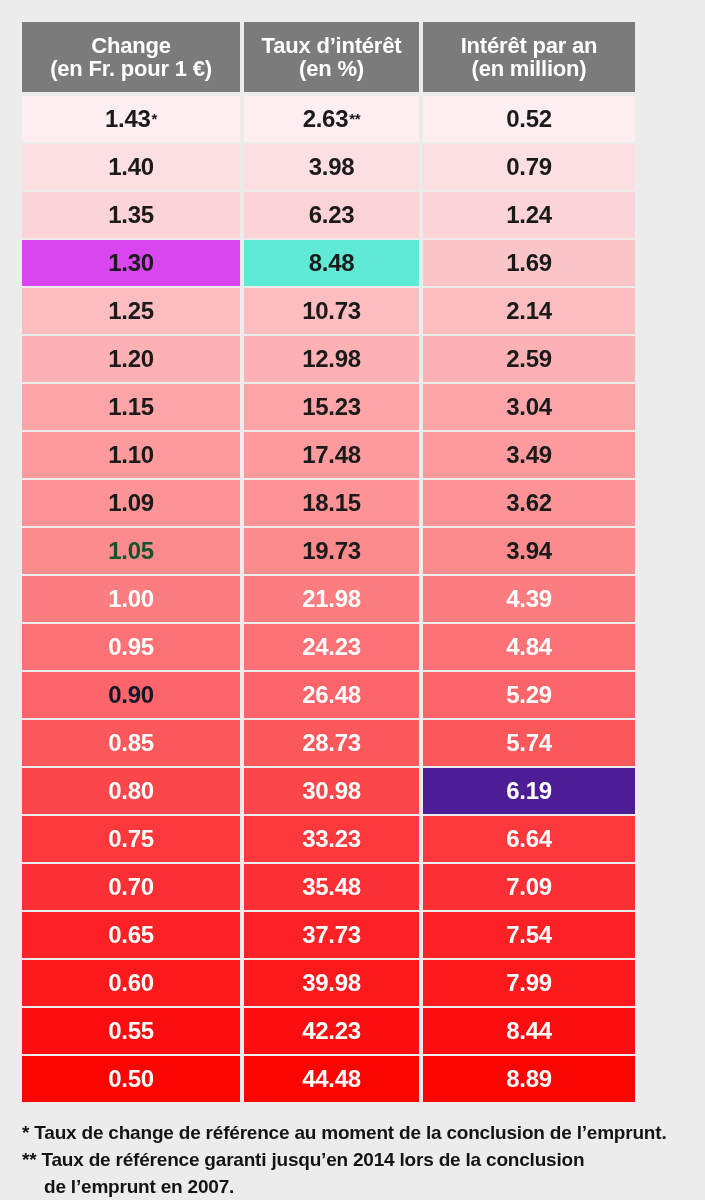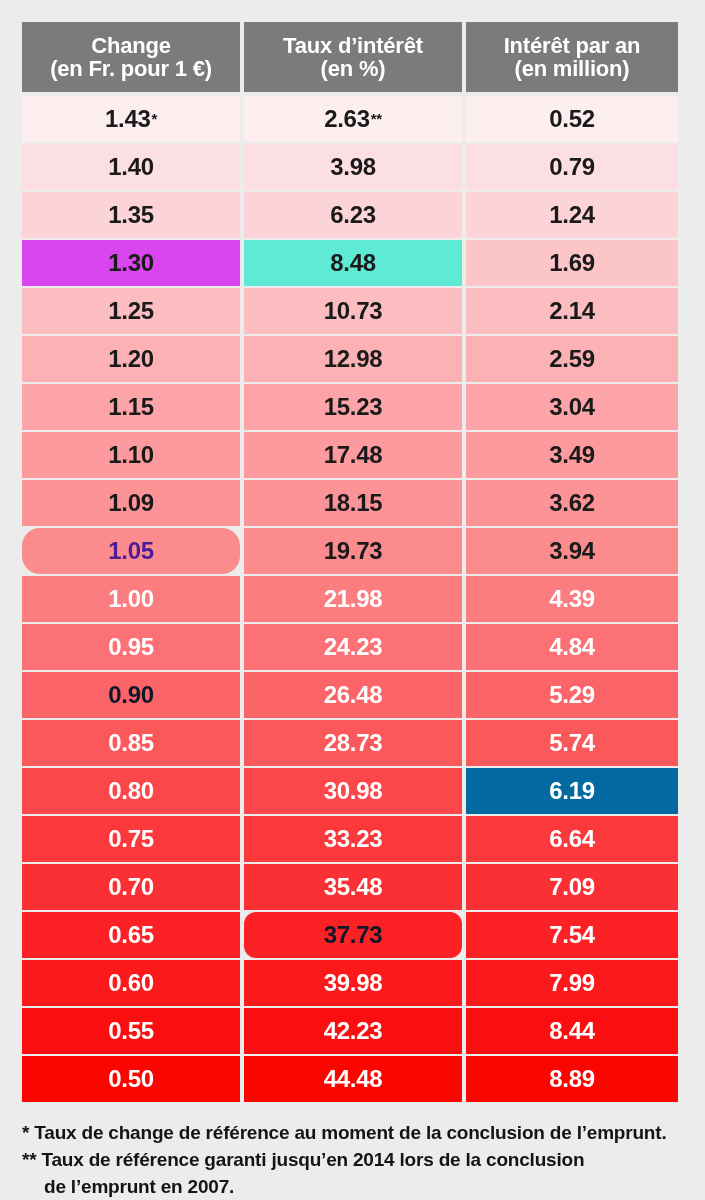--- a/index.html
+++ b/index.html
@@ -40,21 +40,21 @@
   .cell {
     box-sizing: border-box;
     display: flex;
     align-items: center;
     justify-content: center;
     text-align: center;
   }
 
   
   .col-0 { width: 218px; }
-  .col-1 { width: 218px; }
+  .col-1 { width: 175px; }
   .col-2 { width: 212px; }
 
   
   .header-row .cell {
     background: #7b7b7b;
     color: #ffffff;
     height: 70px;
     flex-direction: column;
     line-height: 1.06;
     padding: 4px 2px;
@@ -161,21 +161,21 @@
           <div class="cell col-0" style="background: rgb(252, 154, 157); color: rgb(26, 26, 26);">1.10</div>
           <div class="cell col-1" style="background: rgb(252, 154, 157); color: rgb(26, 26, 26);">17.48</div>
           <div class="cell col-2" style="background: rgb(252, 154, 157); color: rgb(26, 26, 26);">3.49</div>
         </div>
         <div class="row data-row">
           <div class="cell col-0" style="background: rgb(252, 148, 151); color: rgb(26, 26, 26);">1.09</div>
           <div class="cell col-1" style="background: rgb(252, 148, 151); color: rgb(26, 26, 26);">18.15</div>
           <div class="cell col-2" style="background: rgb(252, 148, 151); color: rgb(26, 26, 26);">3.62</div>
         </div>
         <div class="row data-row">
-          <div class="cell col-0" style="background: rgb(252, 139, 142); color: #4c1d95; border-radius: 18px;">1.05</div>
+          <div class="cell col-0" style="background: rgb(252, 139, 142); color: #14532d;">1.05</div>
           <div class="cell col-1" style="background: rgb(252, 139, 142); color: rgb(26, 26, 26);">19.73</div>
           <div class="cell col-2" style="background: rgb(252, 139, 142); color: rgb(26, 26, 26);">3.94</div>
         </div>
         <div class="row data-row light-text">
           <div class="cell col-0" style="background: rgb(251, 125, 128); color: rgb(255, 255, 255);">1.00</div>
           <div class="cell col-1" style="background: rgb(251, 125, 128); color: rgb(255, 255, 255);">21.98</div>
           <div class="cell col-2" style="background: rgb(251, 125, 128); color: rgb(255, 255, 255);">4.39</div>
         </div>
         <div class="row data-row light-text">
           <div class="cell col-0" style="background: rgb(251, 113, 117); color: rgb(255, 255, 255);">0.95</div>
@@ -188,35 +188,35 @@
           <div class="cell col-2" style="background: rgb(251, 101, 105); color: rgb(255, 255, 255);">5.29</div>
         </div>
         <div class="row data-row light-text">
           <div class="cell col-0" style="background: rgb(251, 88, 92); color: rgb(255, 255, 255);">0.85</div>
           <div class="cell col-1" style="background: rgb(251, 88, 92); color: rgb(255, 255, 255);">28.73</div>
           <div class="cell col-2" style="background: rgb(251, 88, 92); color: rgb(255, 255, 255);">5.74</div>
         </div>
         <div class="row data-row light-text">
           <div class="cell col-0" style="background: rgb(251, 70, 74); color: rgb(255, 255, 255);">0.80</div>
           <div class="cell col-1" style="background: rgb(251, 70, 74); color: rgb(255, 255, 255);">30.98</div>
-          <div class="cell col-2" style="background: #0369a1; color: rgb(255, 255, 255);">6.19</div>
+          <div class="cell col-2" style="background: #4c1d95; color: rgb(255, 255, 255);">6.19</div>
         </div>
         <div class="row data-row light-text">
           <div class="cell col-0" style="background: rgb(251, 56, 60); color: rgb(255, 255, 255);">0.75</div>
           <div class="cell col-1" style="background: rgb(251, 56, 60); color: rgb(255, 255, 255);">33.23</div>
           <div class="cell col-2" style="background: rgb(251, 56, 60); color: rgb(255, 255, 255);">6.64</div>
         </div>
         <div class="row data-row light-text">
           <div class="cell col-0" style="background: rgb(251, 48, 52); color: rgb(255, 255, 255);">0.70</div>
           <div class="cell col-1" style="background: rgb(251, 48, 52); color: rgb(255, 255, 255);">35.48</div>
           <div class="cell col-2" style="background: rgb(251, 48, 52); color: rgb(255, 255, 255);">7.09</div>
         </div>
         <div class="row data-row light-text">
           <div class="cell col-0" style="background: rgb(251, 33, 37); color: rgb(255, 255, 255);">0.65</div>
-          <div class="cell col-1" style="background: rgb(251, 33, 37); color: #0f172a; border-radius: 12px;">37.73</div>
+          <div class="cell col-1" style="background: rgb(251, 33, 37); color: #ffffff;">37.73</div>
           <div class="cell col-2" style="background: rgb(251, 33, 37); color: rgb(255, 255, 255);">7.54</div>
         </div>
         <div class="row data-row light-text">
           <div class="cell col-0" style="background: rgb(251, 25, 28); color: rgb(255, 255, 255);">0.60</div>
           <div class="cell col-1" style="background: rgb(251, 25, 28); color: rgb(255, 255, 255);">39.98</div>
           <div class="cell col-2" style="background: rgb(251, 25, 28); color: rgb(255, 255, 255);">7.99</div>
         </div>
         <div class="row data-row light-text">
           <div class="cell col-0" style="background: rgb(251, 14, 16); color: rgb(255, 255, 255);">0.55</div>
           <div class="cell col-1" style="background: rgb(251, 14, 16); color: rgb(255, 255, 255);">42.23</div>

